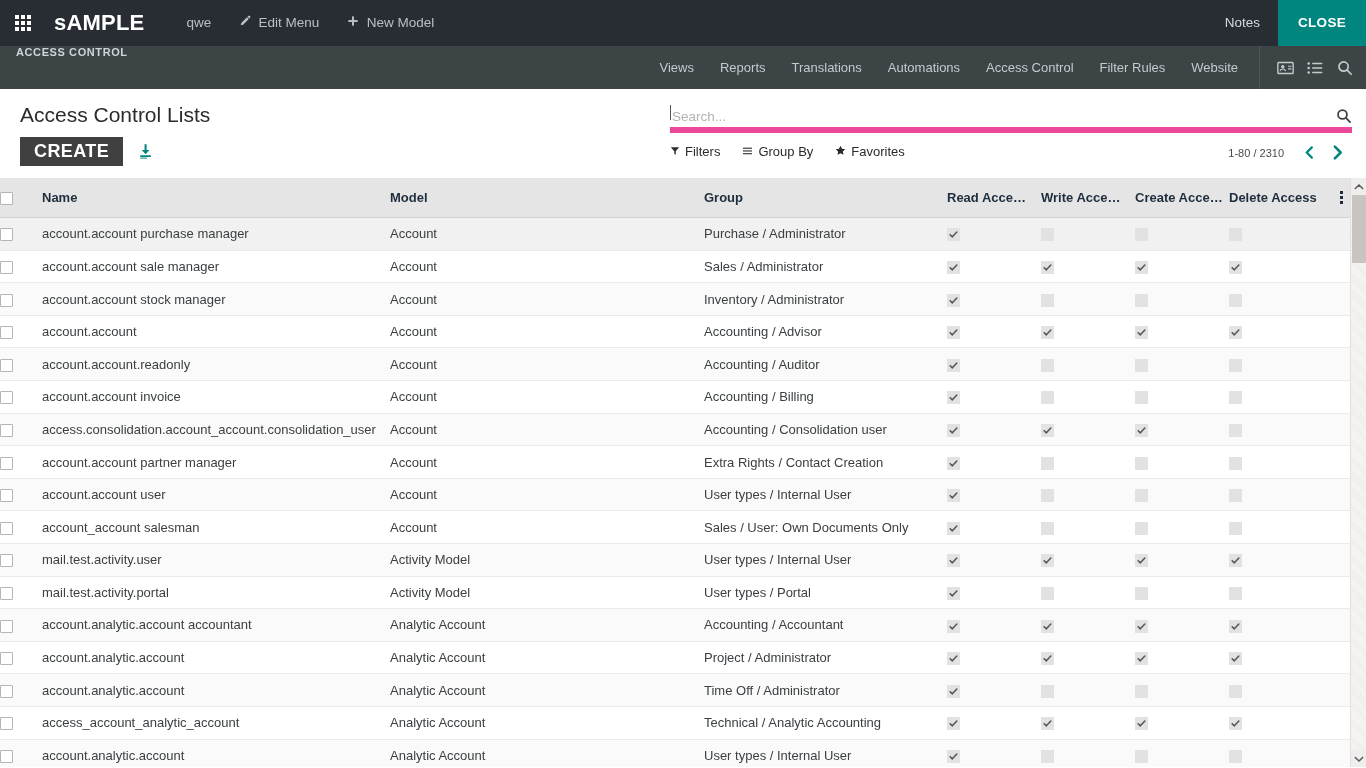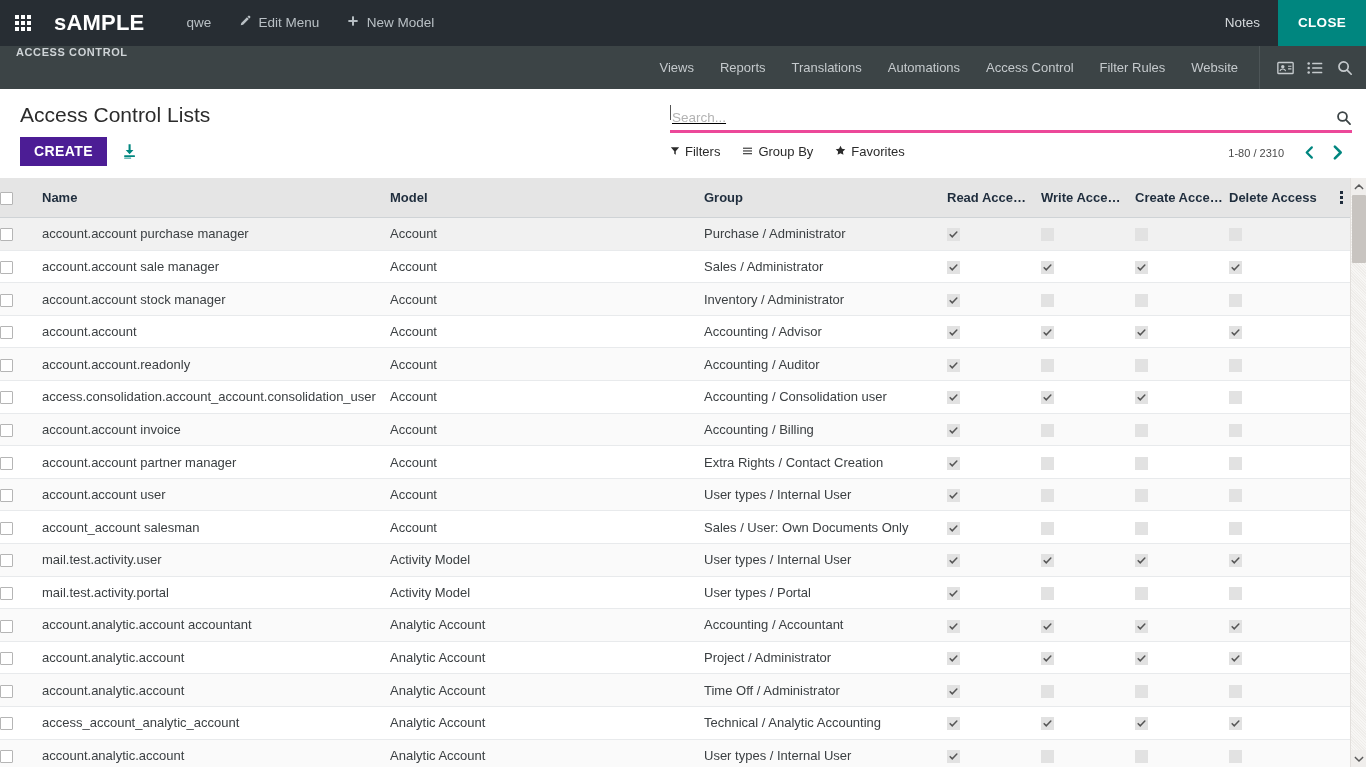--- a/index.html
+++ b/index.html
@@ -137,23 +137,23 @@
   }
   .page-title {
     font-size: 21px;
     color: #2b2b2b;
     font-weight: normal;
     margin: 0 0 10px 0;
     line-height: 24px;
   }
   .cp-buttons { display: flex; align-items: center; }
   .btn-create {
-    background: #4c1d95;
+    background: #404040;
     color: #fff;
-    font-size: 14px;
+    font-size: 18px;
     font-weight: bold;
     letter-spacing: 0.4px;
     padding: 7px 14px;
     border: none;
     border-radius: 0;
     cursor: pointer;
     line-height: 15px;
   }
   .import-icon {
     margin-left: 14px;
@@ -162,25 +162,24 @@
     display: flex;
     align-items: center;
   }
 
   .cp-right {
     flex: 1;
     padding: 16px 14px 0 10px;
     position: relative;
   }
   .searchbar {
-    border-bottom: 3px solid #ec4899;
+    border-bottom: 6px solid #ec4899;
     display: flex;
     height: 28px;
     position: relative;
-    text-decoration: underline;
   }
   .searchbar .caret {
     width: 1px;
     height: 15px;
     background: #555;
     margin-right: 1px;
   }
   .searchbar input {
     flex: 1;
     border: none;
@@ -628,53 +627,53 @@
                 <path d="M1.3 5.2l2.4 2.4L8.7 2.3"></path>
               </svg>
             </span></td>
           <td class="acc-cell"><span class="cb-ro"></span></td>
           <td class="acc-cell"><span class="cb-ro"></span></td>
           <td class="acc-cell"><span class="cb-ro"></span></td>
           <td></td>
         </tr>
         <tr>
           <td class="cb-cell"><input type="checkbox" class="cb" style=""></td>
+          <td class="name-cell">account.account invoice</td>
+          <td>Account</td>
+          <td>Accounting / Billing</td>
+          <td class="acc-cell"><span class="cb-ro">
+              <svg width="9" height="9" viewBox="0 0 10 10" fill="none" stroke="#555" stroke-width="1.7" stroke-linecap="round" stroke-linejoin="round">
+                <path d="M1.3 5.2l2.4 2.4L8.7 2.3"></path>
+              </svg>
+            </span></td>
+          <td class="acc-cell"><span class="cb-ro"></span></td>
+          <td class="acc-cell"><span class="cb-ro"></span></td>
+          <td class="acc-cell"><span class="cb-ro"></span></td>
+          <td></td>
+        </tr>
+        <tr>
+          <td class="cb-cell"><input type="checkbox" class="cb" style=""></td>
           <td class="name-cell">access.consolidation.account_account.consolidation_user</td>
           <td>Account</td>
           <td>Accounting / Consolidation user</td>
           <td class="acc-cell"><span class="cb-ro">
               <svg width="9" height="9" viewBox="0 0 10 10" fill="none" stroke="#555" stroke-width="1.7" stroke-linecap="round" stroke-linejoin="round">
                 <path d="M1.3 5.2l2.4 2.4L8.7 2.3"></path>
               </svg>
             </span></td>
           <td class="acc-cell"><span class="cb-ro">
               <svg width="9" height="9" viewBox="0 0 10 10" fill="none" stroke="#555" stroke-width="1.7" stroke-linecap="round" stroke-linejoin="round">
                 <path d="M1.3 5.2l2.4 2.4L8.7 2.3"></path>
               </svg>
             </span></td>
           <td class="acc-cell"><span class="cb-ro">
               <svg width="9" height="9" viewBox="0 0 10 10" fill="none" stroke="#555" stroke-width="1.7" stroke-linecap="round" stroke-linejoin="round">
                 <path d="M1.3 5.2l2.4 2.4L8.7 2.3"></path>
               </svg>
             </span></td>
-          <td class="acc-cell"><span class="cb-ro"></span></td>
-          <td></td>
-        </tr>
-        <tr>
-          <td class="cb-cell"><input type="checkbox" class="cb" style=""></td>
-          <td class="name-cell">account.account invoice</td>
-          <td>Account</td>
-          <td>Accounting / Billing</td>
-          <td class="acc-cell"><span class="cb-ro">
-              <svg width="9" height="9" viewBox="0 0 10 10" fill="none" stroke="#555" stroke-width="1.7" stroke-linecap="round" stroke-linejoin="round">
-                <path d="M1.3 5.2l2.4 2.4L8.7 2.3"></path>
-              </svg>
-            </span></td>
-          <td class="acc-cell"><span class="cb-ro"></span></td>
-          <td class="acc-cell"><span class="cb-ro"></span></td>
           <td class="acc-cell"><span class="cb-ro"></span></td>
           <td></td>
         </tr>
         <tr>
           <td class="cb-cell"><input type="checkbox" class="cb" style=""></td>
           <td class="name-cell">account.account partner manager</td>
           <td>Account</td>
           <td>Extra Rights / Contact Creation</td>
           <td class="acc-cell"><span class="cb-ro">
               <svg width="9" height="9" viewBox="0 0 10 10" fill="none" stroke="#555" stroke-width="1.7" stroke-linecap="round" stroke-linejoin="round">

